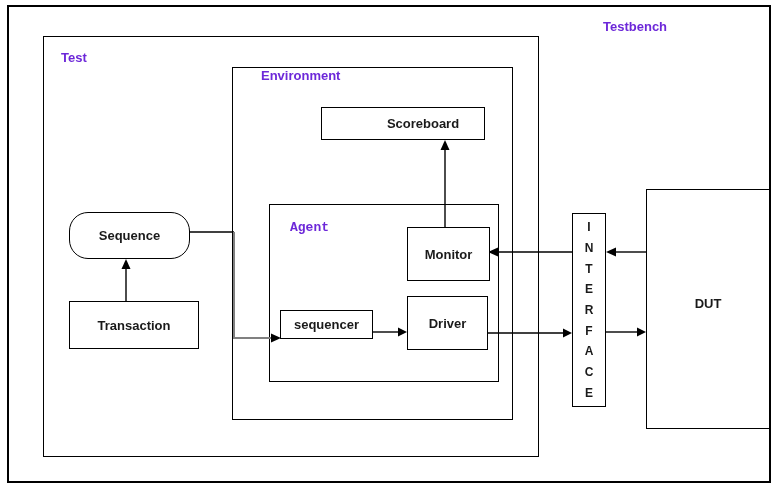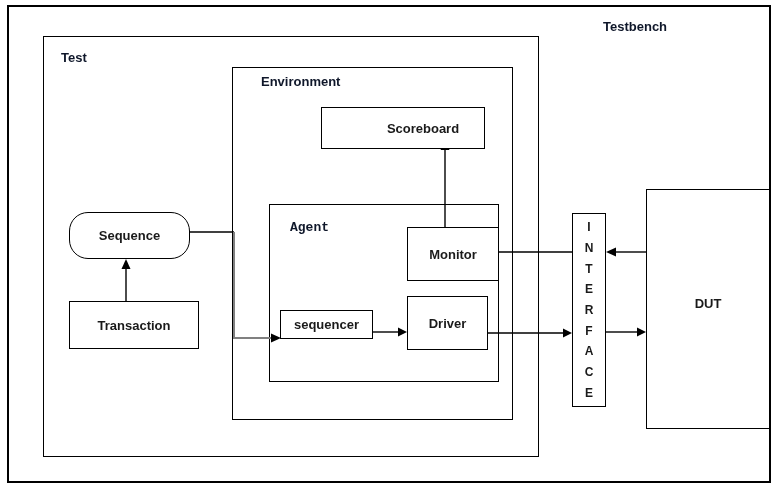--- a/index.html
+++ b/index.html
@@ -18,21 +18,21 @@
     border: 1.5px solid #000;
     background: transparent;
   }
   .box.filled { background: #ffffff; }
   .outer { border-width: 2px; }
 
   .corner-label {
     position: absolute;
     font-weight: bold;
     font-size: 13px;
-    color: #0f172a;
+    color: #6d28d9;
     white-space: nowrap;
   }
 
   .centered-box {
     display: flex;
     align-items: center;
     justify-content: center;
     font-weight: bold;
     font-size: 13px;
     color: #1a1a1a;
@@ -66,21 +66,21 @@
 
 <div class="stage">
 
   <div class="box outer" style="left:7px; top:5px; width:764px; height:478px;"></div>
   <div class="corner-label" style="left:603px; top:19px;">Testbench</div>
 
   <div class="box" style="left:43px; top:36px; width:496px; height:421px;"></div>
   <div class="corner-label" style="left:61px; top:50px;">Test</div>
 
   <div class="box" style="left:232px; top:67px; width:281px; height:353px;"></div>
-  <div class="corner-label" style="left:261px; top:74px;">Environment</div>
+  <div class="corner-label" style="left:261px; top:68px;">Environment</div>
 
   <div class="box" style="left:269px; top:204px; width:230px; height:178px;"></div>
   <div class="corner-label" style="left:290px; top:220px;font-family:Liberation Mono, monospace;">Agent</div>
 
   <svg class="arrows" viewBox="0 0 778 490">
 
     <line x1="126" y1="301" x2="126" y2="268"></line>
     <polygon points="126,259 121.5,269 130.5,269"></polygon>
 
     <line x1="190" y1="232" x2="234" y2="232"></line>
@@ -99,23 +99,23 @@
     <line x1="646" y1="252" x2="615" y2="252"></line>
     <polygon points="606,252 616,247.5 616,256.5"></polygon>
 
     <line x1="572" y1="252" x2="497" y2="252"></line>
     <polygon points="488,252 498,247.5 498,256.5"></polygon>
 
     <line x1="445" y1="227" x2="445" y2="149"></line>
     <polygon points="445,140 440.5,150 449.5,150"></polygon>
   </svg>
 
-  <div class="box filled centered-box" style="left:321px; top:107px; width:164px; height:42px;padding-left:40px;">Scoreboard</div>
+  <div class="box filled centered-box" style="left:321px; top:107px; width:164px; height:33px;padding-left:40px;">Scoreboard</div>
 
-  <div class="box filled centered-box" style="left:407px; top:227px; width:92px; height:54px;">Monitor</div>
+  <div class="box filled centered-box" style="left:407px; top:227px; width:83px; height:54px;">Monitor</div>
 
   <div class="box filled centered-box" style="left:407px; top:296px; width:81px; height:54px;">Driver</div>
 
   <div class="box filled centered-box" style="left:280px; top:310px; width:93px; height:29px;">sequencer</div>
 
   <div class="box filled centered-box" style="left:69px; top:212px; width:121px; height:47px;border-radius:19px;">Sequence</div>
 
   <div class="box filled centered-box" style="left:69px; top:301px; width:130px; height:48px;">Transaction</div>
 
   <div class="box filled iface" style="left:572px; top:213px; width:34px; height:194px;">

